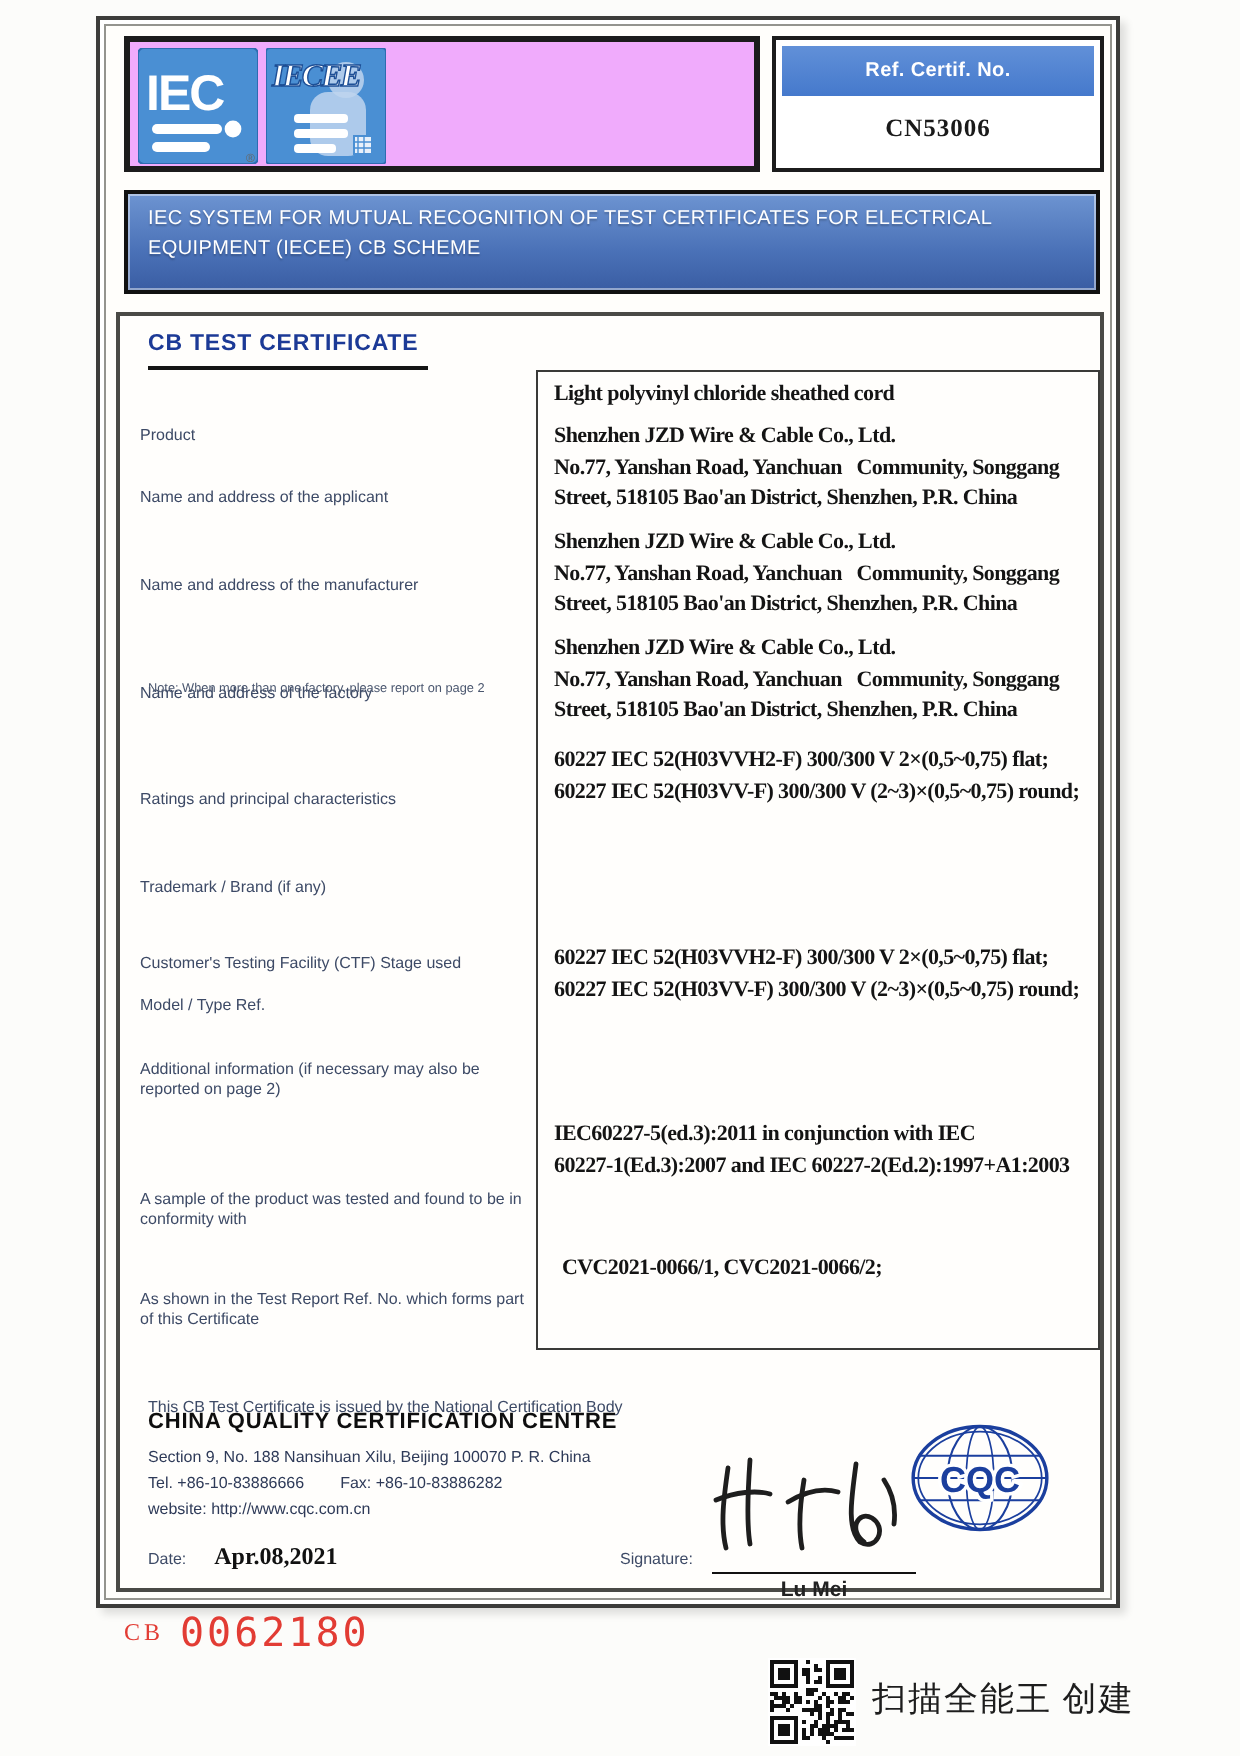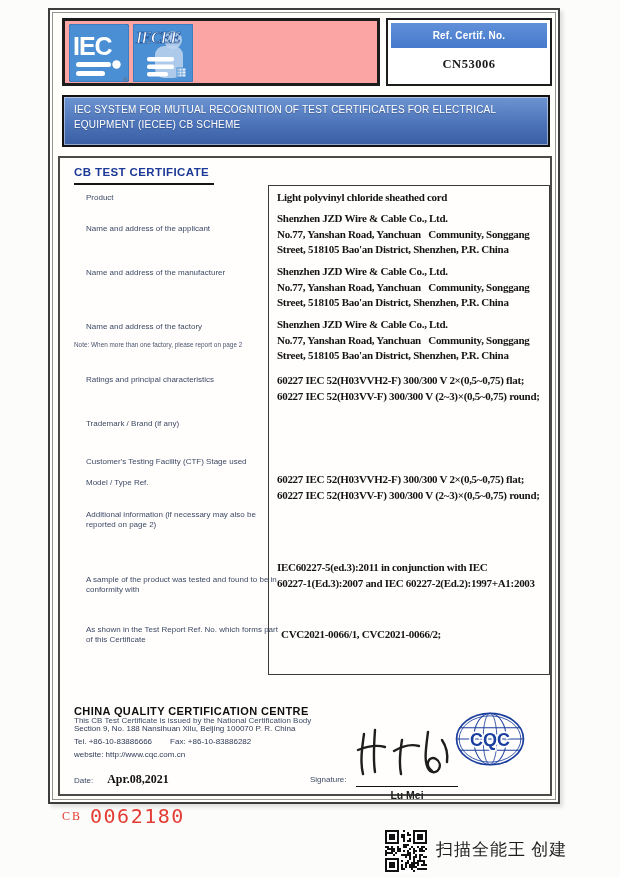--- a/index.html
+++ b/index.html
@@ -7,50 +7,50 @@
     width:620px;height:878px;position:relative;overflow:hidden;
     background:#fcfcfa;font-family:"Liberation Sans",sans-serif;color:#222;
   }
   
   .frame{
     position:absolute;left:48px;top:8px;width:508px;height:792px;
     border:2px solid #3c3c3a;background:#fffefb;
     box-shadow:inset 0 0 0 2px #fff, inset 0 0 0 3px #94948e, 3px 3px 4px rgba(0,0,0,.12);
   }
   
-  .logo-box{position:absolute;left:12px;top:8px;width:318px;height:68px;border:3px solid #1c1c1c;background:#fca5a5;box-sizing:border-box;}
+  .logo-box{position:absolute;left:12px;top:8px;width:318px;height:68px;border:3px solid #1c1c1c;background:#f0abfc;box-sizing:border-box;}
   .badge{position:absolute;top:3px;}
   .reg-mark{position:absolute;left:58px;top:56px;font-size:6px;color:#666;}
   .ref-box{position:absolute;left:336px;top:8px;width:166px;height:68px;border:2px solid #1c1c1c;background:#fff;box-sizing:border-box;}
   .ref-head{margin:3px;height:25px;background:linear-gradient(180deg,#6190d8,#4579cc);color:#fff;
     font-size:10px;font-weight:bold;line-height:25px;text-align:center;letter-spacing:.2px;}
   .ref-val{margin-top:9px;text-align:center;font-family:"Liberation Serif",serif;font-size:12.5px;font-weight:bold;color:#1a1a1a;letter-spacing:.5px;}
   
   .banner{
     position:absolute;left:12px;top:85px;width:488px;height:52px;border:2px solid #111;box-sizing:border-box;
     background:linear-gradient(180deg,#6d94d1 0%,#4a71b7 60%,#3a5da3 100%);
     box-shadow:inset 0 0 0 1px rgba(255,255,255,.45);
     color:#fff;font-size:10px;font-weight:normal;line-height:1.45;letter-spacing:.2px;
     padding:6px 10px 0 10px;text-shadow:0 1px 1px rgba(0,0,0,.25);
   }
   
   .main{position:absolute;left:8px;top:146px;width:494px;height:640px;border:2px solid #4a4a46;background:#fffefc;box-sizing:border-box;}
   .cert-title{position:absolute;left:14px;top:8px;color:#1c3a96;font-size:11.5px;font-weight:bold;letter-spacing:.4px;}
   .title-rule{position:absolute;left:14px;top:25px;width:140px;height:2px;background:#151515;}
-  .flabel{position:absolute;left:26px;width:192px;font-size:8px;color:#3d4a66;line-height:1.3;}
+  .flabel{position:absolute;left:10px;width:192px;font-size:8px;color:#3d4a66;line-height:1.3;margin-top:20px;}
   .fnote{position:absolute;left:14px;width:200px;font-size:6.4px;color:#4a566e;}
   .value-box{position:absolute;left:208px;top:27px;width:282px;height:490px;border:1.5px solid #3a3a38;box-sizing:border-box;padding-left:32px;}
   .vblock{position:absolute;left:8px;right:2px;font-family:"Liberation Serif",serif;font-size:11px;
     font-weight:bold;color:#141414;letter-spacing:-.3px;line-height:15.5px;white-space:pre;}
   .vb0{top:4px}.vb1{top:25px}.vb2{top:78px}.vb3{top:131px}.vb4{top:187px}
   .vb7{top:286px}.vb8{top:327px}.vb9{top:374px}.vb10{top:441px;left:12px}
   .l0{top:35px}.l1{top:66px}.l2{top:110px}.l3{top:164px}.l3n{top:183px}.l4{top:217px}
   .l5{top:261px}.l6{top:299px}.l7{top:320px}.l8{top:352px}.l9{top:417px}.l10{top:467px}
   
-  .issued{position:absolute;left:14px;top:558px;font-size:8px;color:#3d4a66;}
+  .issued{position:absolute;left:14px;top:541px;font-size:8px;color:#3d4a66;}
   .centre{position:absolute;left:14px;top:547px;font-size:11px;font-weight:bold;color:#0e0e0e;letter-spacing:.4px;}
   .faddr{position:absolute;left:14px;font-size:8px;color:#2e3a58;}
   .fa1{top:566px}.fa2{top:579px}.fa3{top:592px}
   .fa2 span{margin-right:18px;}
   .date-label,.sig-label{font-size:8px;color:#3d4a66;}
   .date-row{position:absolute;left:14px;top:611px;}
   .date-val{font-family:"Liberation Serif",serif;font-size:12px;font-weight:bold;color:#111;margin-left:14px;}
   .sig-label{position:absolute;left:250px;top:617px;}
   .sig-script{position:absolute;left:288px;top:562px;}
   .sig-line{position:absolute;left:296px;top:628px;width:102px;border-top:1.5px solid #111;}

